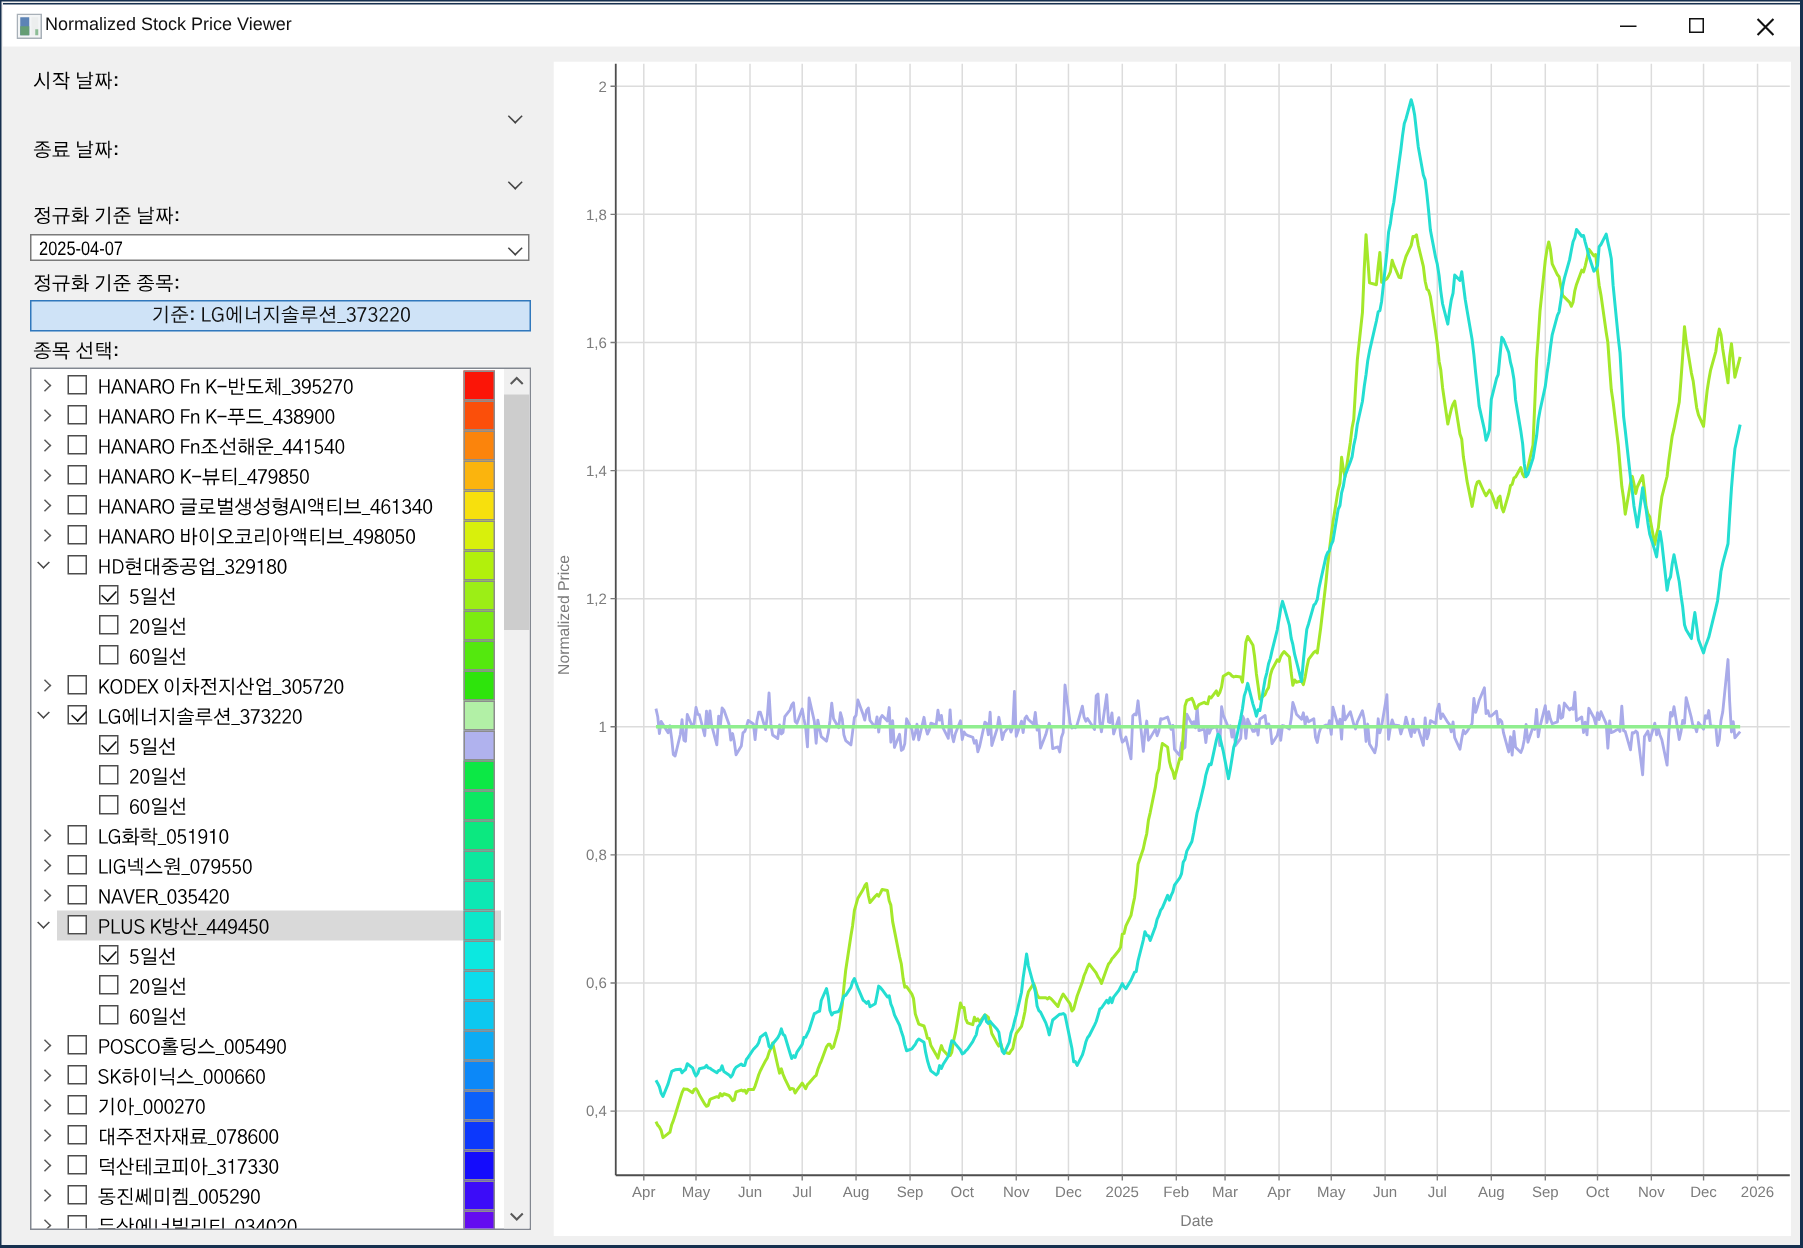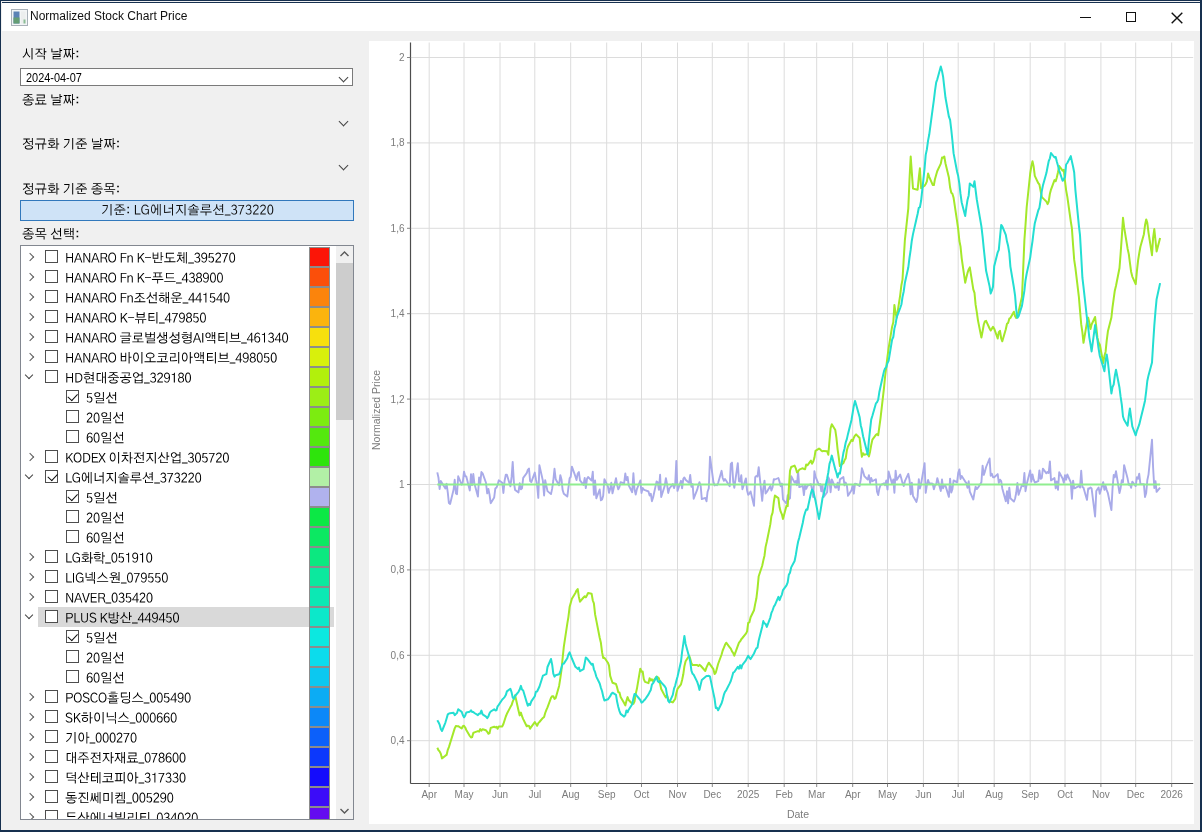--- a/index.html
+++ b/index.html
@@ -22,21 +22,21 @@
 </style></head><body>
 <div id="win">
   <div id="title">
     <svg style="position:absolute;left:9px;top:6px" width="17" height="17" viewBox="0 0 17 17">
       <rect x="0.5" y="0.5" width="16" height="16" fill="#f3f5f6" stroke="#a8b0b8"></rect>
       <rect x="2.5" y="2.5" width="6" height="12" fill="#5c83b5"></rect>
       <rect x="2.5" y="8.5" width="6" height="6" fill="#649d74"></rect>
       <rect x="10" y="2.5" width="4.5" height="12" fill="#eceeee"></rect>
       <rect x="12.5" y="10.5" width="2" height="4" fill="#8cbd96"></rect>
     </svg>
-    <div id="ttxt">Normalized Stock Chart Price</div>
+    <div id="ttxt">Normalized Stock Price Viewer</div>
     <div class="wb" style="right:92px">
         <div style="position:absolute;left:18px;top:14px;width:11px;height:1.4px;background:#111"></div>
       </div>
     <div class="wb" style="right:46px">
         <div style="position:absolute;left:18px;top:9px;width:10px;height:10px;border:1.3px solid #111"></div>
       </div>
     <div class="wb" style="right:0">
         <svg style="position:absolute;left:17px;top:9px" width="12" height="12" viewBox="0 0 12 12">
           <path d="M0.7 0.7 L11.3 11.3 M11.3 0.7 L0.7 11.3" stroke="#111" stroke-width="1.4"></path>
         </svg>
@@ -51,23 +51,23 @@
     </svg>
 <svg style="position:absolute;left:21px;top:137.2279296875px;overflow:visible" width="101" height="18" viewBox="0 0 101 18">
       <path d="M0.8 6.2Q1.3 6 1.8 5.6Q2.3 5.3 2.9 4.9Q3.4 4.4 3.8 3.8Q4.1 3.2 4.1 2.6V1.5H1.4V0.6H7.9V1.5H5.2V2.6Q5.2 3.1 5.6 3.6Q5.9 4.2 6.4 4.6Q6.9 5 7.4 5.3Q7.8 5.5 8.3 5.7L7.7 6.4Q6.9 6.1 6 5.4Q5.2 4.7 4.7 4Q4.3 4.8 3.3 5.6Q2.3 6.5 1.3 6.9ZM7.3 3.8V2.9H9.9V-0.1H10.8V7.1H9.9V3.8ZM2.7 9.3Q2.7 8.3 3.8 7.7Q5 7.2 6.9 7.2Q8.8 7.2 10 7.7Q11.1 8.3 11.1 9.3Q11.1 10.3 9.9 10.9Q8.8 11.4 6.9 11.4Q4.9 11.4 3.8 10.9Q2.7 10.3 2.7 9.3ZM3.8 9.3Q3.8 9.9 4.6 10.3Q5.4 10.6 6.9 10.6Q8.3 10.6 9.2 10.2Q10 9.9 10 9.3Q10 8.7 9.2 8.3Q8.3 8 6.9 8Q5.4 8 4.6 8.3Q3.8 8.7 3.8 9.3ZM14.6 1.5V0.6H22.9Q22.9 3.3 22.2 5.9H21.3Q21.5 4.8 21.7 3.5Q21.9 2.3 21.9 1.5ZM13 6.4V5.5H24.4V6.4H21.4V11.5H20.4V6.4H17V11.5H16.1V6.4ZM27.8 1.3V0.5H31.9V1.3ZM26.1 3.2V2.3H33.1V3.2ZM26.6 5.7Q26.6 4.9 27.6 4.4Q28.5 3.9 29.8 3.9Q31.2 3.9 32.1 4.4Q33 4.9 33 5.7Q33 6.5 32.1 7Q31.2 7.5 29.8 7.5Q28.5 7.5 27.6 7Q26.6 6.5 26.6 5.7ZM27.7 5.7Q27.7 6.2 28.3 6.4Q28.9 6.7 29.8 6.7Q30.7 6.7 31.3 6.4Q32 6.2 32 5.7Q32 5.2 31.3 5Q30.7 4.7 29.8 4.7Q28.9 4.7 28.3 5Q27.7 5.2 27.7 5.7ZM25.8 9.8V9H27.1Q31.3 9 34 8.7V9.5Q31.1 9.8 27.1 9.8ZM29.3 9.3V7.2H30.3V9.3ZM34.4 11.5V-0.1H35.4V5.6H37.2V6.5H35.4V11.5ZM41.6 9.2Q43.8 7.8 45.2 5.9Q46.5 3.9 46.6 2H42.2V1.1H47.6Q47.6 6.4 42.3 9.9ZM50.2 11.5V-0.1H51.2V11.5ZM54.6 4.3Q55.5 4.1 56.4 3.7Q57.3 3.4 58 2.8Q58.8 2.2 58.8 1.6V1.2H55.3V0.4H63.5V1.2H60V1.6Q60 2.2 60.7 2.8Q61.5 3.4 62.4 3.7Q63.3 4.1 64.2 4.3L63.7 5Q62.4 4.7 61.2 4.1Q59.9 3.4 59.4 2.6Q58.9 3.3 57.7 4Q56.4 4.7 55 5.1ZM53.7 6.5V5.6H65V6.5H60.1V9H59.1V6.5ZM55.5 11.1V7.9H56.5V10.3H63.7V11.1ZM70.1 4.3V0.4H71V3.5H71.4Q74.1 3.5 77.1 3.1V3.9Q74.1 4.3 70.6 4.3ZM78.2 5.2V-0.1H79.1V2.1H80.7V2.9H79.1V5.2ZM71.3 11.3V8.1H78.2V6.7H71.2V5.8H79.1V8.9H72.3V10.4H79.5V11.3ZM82 9.2Q82.8 8.1 83.3 6.6Q83.9 5.1 83.9 3.4V1.9H82.4V1.1H85.9V1.9H84.8V3Q84.8 4.6 85.2 5.9Q85.6 7.3 86.1 8Q86.6 7.2 87 5.9Q87.3 4.5 87.3 3V1.9H86.3V1.1H89.7V1.9H88.3V3.4Q88.3 6.3 90.1 9L89.4 9.5Q88.8 8.8 88.4 7.8Q88 6.8 87.8 6Q87.6 6.8 87.1 7.9Q86.6 8.9 86.1 9.5Q85.5 8.9 85.1 7.9Q84.6 6.9 84.4 6Q84.3 6.7 83.8 7.8Q83.3 9 82.8 9.7ZM90.7 11.5V-0.1H91.6V5H93.4V5.9H91.6V11.5ZM95.2 9.3V7.8H96.8V9.3ZM95.2 4.3V2.8H96.8V4.3Z" fill="#000000"></path>
     </svg>
 <svg style="position:absolute;left:21px;top:181.5279296875px;overflow:visible" width="101" height="18" viewBox="0 0 101 18">
       <path d="M0.8 6.2Q1.3 6 1.8 5.6Q2.3 5.3 2.9 4.9Q3.4 4.4 3.8 3.8Q4.1 3.2 4.1 2.6V1.5H1.4V0.6H7.9V1.5H5.2V2.6Q5.2 3.1 5.6 3.6Q5.9 4.2 6.4 4.6Q6.9 5 7.4 5.3Q7.8 5.5 8.3 5.7L7.7 6.4Q6.9 6.1 6 5.4Q5.2 4.7 4.7 4Q4.3 4.8 3.3 5.6Q2.3 6.5 1.3 6.9ZM7.3 3.8V2.9H9.9V-0.1H10.8V7.1H9.9V3.8ZM2.7 9.3Q2.7 8.3 3.8 7.7Q5 7.2 6.9 7.2Q8.8 7.2 10 7.7Q11.1 8.3 11.1 9.3Q11.1 10.3 9.9 10.9Q8.8 11.4 6.9 11.4Q4.9 11.4 3.8 10.9Q2.7 10.3 2.7 9.3ZM3.8 9.3Q3.8 9.9 4.6 10.3Q5.4 10.6 6.9 10.6Q8.3 10.6 9.2 10.2Q10 9.9 10 9.3Q10 8.7 9.2 8.3Q8.3 8 6.9 8Q5.4 8 4.6 8.3Q3.8 8.7 3.8 9.3ZM14.6 1.5V0.6H22.9Q22.9 3.3 22.2 5.9H21.3Q21.5 4.8 21.7 3.5Q21.9 2.3 21.9 1.5ZM13 6.4V5.5H24.4V6.4H21.4V11.5H20.4V6.4H17V11.5H16.1V6.4ZM27.8 1.3V0.5H31.9V1.3ZM26.1 3.2V2.3H33.1V3.2ZM26.6 5.7Q26.6 4.9 27.6 4.4Q28.5 3.9 29.8 3.9Q31.2 3.9 32.1 4.4Q33 4.9 33 5.7Q33 6.5 32.1 7Q31.2 7.5 29.8 7.5Q28.5 7.5 27.6 7Q26.6 6.5 26.6 5.7ZM27.7 5.7Q27.7 6.2 28.3 6.4Q28.9 6.7 29.8 6.7Q30.7 6.7 31.3 6.4Q32 6.2 32 5.7Q32 5.2 31.3 5Q30.7 4.7 29.8 4.7Q28.9 4.7 28.3 5Q27.7 5.2 27.7 5.7ZM25.8 9.8V9H27.1Q31.3 9 34 8.7V9.5Q31.1 9.8 27.1 9.8ZM29.3 9.3V7.2H30.3V9.3ZM34.4 11.5V-0.1H35.4V5.6H37.2V6.5H35.4V11.5ZM41.6 9.2Q43.8 7.8 45.2 5.9Q46.5 3.9 46.6 2H42.2V1.1H47.6Q47.6 6.4 42.3 9.9ZM50.2 11.5V-0.1H51.2V11.5ZM54.6 4.3Q55.5 4.1 56.4 3.7Q57.3 3.4 58 2.8Q58.8 2.2 58.8 1.6V1.2H55.3V0.4H63.5V1.2H60V1.6Q60 2.2 60.7 2.8Q61.5 3.4 62.4 3.7Q63.3 4.1 64.2 4.3L63.7 5Q62.4 4.7 61.2 4.1Q59.9 3.4 59.4 2.6Q58.9 3.3 57.7 4Q56.4 4.7 55 5.1ZM53.7 6.5V5.6H65V6.5H60.1V9H59.1V6.5ZM55.5 11.1V7.9H56.5V10.3H63.7V11.1ZM70.2 3.9Q71.1 3.6 72 3.3Q72.9 2.9 73.6 2.4Q74.4 1.9 74.5 1.4L74.5 1.1H71V0.3H79.2V1.1H75.7V1.4Q75.8 2.1 77.1 2.8Q78.4 3.5 79.9 3.9L79.5 4.6Q78.1 4.3 76.9 3.6Q75.6 2.9 75.1 2.2Q74.6 2.9 73.4 3.6Q72.1 4.2 70.7 4.6ZM69.4 6.4V5.6H74.6V3.9H75.5V5.6H80.7V6.4ZM70.8 9.5Q70.8 8.5 71.9 8Q73.1 7.5 75 7.5Q77 7.5 78.2 8Q79.3 8.5 79.3 9.5Q79.3 10.4 78.2 10.9Q77 11.5 75 11.4Q73 11.4 71.9 10.9Q70.8 10.4 70.8 9.5ZM71.8 9.5Q71.8 10.1 72.7 10.3Q73.5 10.6 75 10.6Q76.5 10.6 77.4 10.3Q78.3 10 78.3 9.5Q78.3 8.9 77.4 8.6Q76.5 8.3 75 8.3Q73.5 8.3 72.7 8.6Q71.8 8.9 71.8 9.5ZM83.6 4.1V0.3H91.5V4.1ZM84.6 3.3H90.5V1.1H84.6ZM81.9 6.7V5.9H87.1V3.7H88V5.9H93.2V6.7ZM83.4 9V8.2H91.4V11.6H90.4V9ZM95.2 9.3V7.8H96.8V9.3ZM95.2 4.3V2.8H96.8V4.3Z" fill="#000000"></path>
     </svg>
 <svg style="position:absolute;left:21px;top:226.9279296875px;overflow:visible" width="60" height="18" viewBox="0 0 60 18">
       <path d="M1.4 3.9Q2.3 3.6 3.2 3.3Q4.1 2.9 4.8 2.4Q5.6 1.9 5.6 1.4L5.7 1.1H2.2V0.3H10.3V1.1H6.9V1.4Q7 2.1 8.3 2.8Q9.6 3.5 11 3.9L10.7 4.6Q9.3 4.3 8.1 3.6Q6.8 2.9 6.3 2.2Q5.8 2.9 4.6 3.6Q3.3 4.2 1.9 4.6ZM0.6 6.4V5.6H5.8V3.9H6.7V5.6H11.9V6.4ZM2 9.5Q2 8.5 3.1 8Q4.3 7.5 6.2 7.5Q8.2 7.5 9.4 8Q10.5 8.5 10.5 9.5Q10.5 10.4 9.4 10.9Q8.2 11.5 6.2 11.4Q4.2 11.4 3.1 10.9Q2 10.4 2 9.5ZM3 9.5Q3 10.1 3.9 10.3Q4.7 10.6 6.2 10.6Q7.7 10.6 8.6 10.3Q9.5 10 9.5 9.5Q9.5 8.9 8.6 8.6Q7.7 8.3 6.2 8.3Q4.7 8.3 3.9 8.6Q3 8.9 3 9.5ZM14.8 4.1V0.3H22.7V4.1ZM15.8 3.3H21.7V1.1H15.8ZM13.1 6.7V5.9H18.2V3.7H19.2V5.9H24.4V6.7ZM14.6 9V8.2H22.6V11.6H21.6V9ZM28.7 6.4Q29.4 6.1 29.9 5.6Q30.4 5.2 31 4.6Q31.5 4 31.9 3.2Q32.2 2.4 32.2 1.6V0.3H33.1V1.5Q33.1 2.3 33.4 3.1Q33.7 3.8 34.2 4.4Q34.7 5 35.2 5.4Q35.8 5.8 36.3 6.1L35.7 6.8Q34.9 6.4 34 5.5Q33 4.5 32.7 3.7Q32.3 4.6 31.3 5.5Q30.4 6.5 29.4 7.1ZM35.4 3.7V2.8H38V-0.1H39V8.5H38V3.7ZM31.3 11.2V7.6H32.3V10.3H39.4V11.2ZM42.3 6.4V0.7H47V1.5H43.2V3.1H46.8V3.9H43.2V5.6H43.4Q45.2 5.6 47.6 5.3V6.1Q44.9 6.4 42.6 6.4ZM48.2 7.3V0.1H49V3.3H50.6V-0.1H51.6V7.5H50.6V4.1H49V7.3ZM43.3 9V8.2H51.6V11.6H50.6V9ZM54.6 9.3V7.8H56.2V9.3ZM54.6 4.3V2.8H56.2V4.3Z" fill="#000000"></path>
     </svg>
-  <div class="combo" style="top:66.5px"><span>2024-04-07</span></div>
   <div class="cv" style="left:338.5px;top:72.5px"></div>
   <div class="cv" style="left:338.5px;top:116.7px"></div>
+  <div class="combo" style="top:154.7px"><span>2025-04-07</span></div>
   <div class="cv" style="left:338.5px;top:160.7px"></div>
   <div style="position:absolute;left:19px;top:199.4px;width:334px;height:21px;background:#cfe3f7;border:1px solid #3178bc"></div>
   <svg style="position:absolute;left:99.5px;top:203.2px;overflow:visible" width="175" height="18" viewBox="0 0 175 18">
       <path d="M1 9.2Q3.2 7.8 4.5 5.9Q5.9 3.9 5.9 2H1.6V1.1H6.9Q6.9 6.4 1.7 9.9ZM9.5 11.5V-0.1H10.5V11.5ZM13.9 4.3Q14.9 4.1 15.7 3.7Q16.6 3.4 17.4 2.8Q18.1 2.2 18.2 1.6V1.2H14.7V0.4H22.8V1.2H19.3V1.6Q19.4 2.2 20.1 2.8Q20.8 3.4 21.7 3.7Q22.6 4.1 23.5 4.3L23.1 5Q21.8 4.7 20.5 4.1Q19.3 3.4 18.7 2.6Q18.2 3.3 17 4Q15.8 4.7 14.4 5.1ZM13.1 6.5V5.6H24.4V6.5H19.4V9H18.5V6.5ZM14.8 11.1V7.9H15.8V10.3H23V11.1ZM26.4 9.3V7.8H28V9.3ZM26.4 4.3V2.8H28V4.3ZM33.9 10.4V0.9H35V9.5H39.5V10.4ZM40.2 5.6Q40.2 3.4 41.4 2Q42.5 0.6 44.4 0.6Q45 0.6 45.6 0.8Q46.1 1 46.5 1.4Q46.9 1.7 47.1 2Q47.4 2.3 47.6 2.7L46.7 3Q45.8 1.5 44.4 1.5Q42.9 1.5 42.1 2.6Q41.3 3.8 41.3 5.6Q41.3 7.6 42.1 8.6Q43 9.7 44.3 9.7Q45.6 9.7 46.2 8.9Q46.9 8.1 46.9 7V6.1H44.2V5.2H47.9V10.4H47.2L47.1 9Q46.4 10.6 44.3 10.6Q42.5 10.6 41.4 9.3Q40.2 7.9 40.2 5.6ZM50 5Q50 3.1 50.6 1.9Q51.2 0.6 52.4 0.6Q53.5 0.6 54.1 1.9Q54.8 3.1 54.8 5Q54.8 6.3 54.5 7.3Q54.2 8.3 53.7 8.8Q53.1 9.4 52.4 9.4Q51.6 9.4 51 8.8Q50.5 8.2 50.2 7.3Q50 6.3 50 5ZM50.9 5Q50.9 6.6 51.3 7.6Q51.6 8.5 52.4 8.5Q53.1 8.5 53.4 7.5Q53.8 6.5 53.8 5Q53.8 3.5 53.4 2.5Q53.1 1.5 52.4 1.5Q52 1.5 51.7 1.8Q51.4 2.1 51.2 2.6Q51.1 3.1 51 3.7Q50.9 4.3 50.9 5ZM58.8 11.5V-0.1H59.7V11.5ZM54.3 5.4V4.5H56.3V0.3H57.2V11H56.3V5.4ZM63.1 8.9V0.9H64.1V8H64.5Q66.9 8 69.7 7.6V8.5Q66.8 8.9 63.7 8.9ZM67.5 4.7V3.8H71V-0.1H72V11.5H71V4.7ZM74.6 9Q75.1 8.7 75.5 8.4Q75.9 8 76.4 7.5Q76.9 7 77.2 6.4Q77.6 5.8 77.8 5Q78.1 4.2 78.1 3.3V2H75.3V1.1H81.8V2H79.1V3.2Q79.1 4.2 79.4 5.1Q79.7 5.9 80.2 6.6Q80.8 7.4 81.3 7.9Q81.8 8.4 82.3 8.7L81.6 9.4Q80.8 8.7 79.9 7.7Q79 6.6 78.6 5.5Q78.3 6.6 77.3 7.8Q76.3 9 75.3 9.7ZM83.5 11.5V-0.1H84.5V11.5ZM87.6 2.9Q89.3 2.5 90.7 1.7Q92 0.9 92 0.1V-0.1H93V0.1Q93 0.6 93.8 1.2Q94.6 1.8 95.5 2.2Q96.5 2.6 97.4 2.9L97 3.6Q95.8 3.3 94.5 2.7Q93.1 2 92.5 1.3Q92 2 90.7 2.7Q89.4 3.3 88 3.6ZM86.8 5.4V4.7H92V3H93V4.7H98.1V5.4ZM88.5 11.3V8.5H95.5V7.4H88.4V6.6H96.5V9.3H89.5V10.5H96.9V11.3ZM101 6V2.8H108V1.2H100.9V0.4H109V3.6H102V5.2H109.2V6ZM99.3 8.4V7.6H110.6V8.4H105.5V11.5H104.5V8.4ZM111.9 6.5Q112.3 6.3 112.8 5.9Q113.2 5.6 113.6 5.2Q114.1 4.7 114.4 4.2Q114.8 3.7 115 3Q115.2 2.3 115.2 1.6V0.3H116.2V1.6Q116.2 2.4 116.5 3.2Q116.7 3.9 117.2 4.5Q117.7 5.1 118.2 5.5Q118.7 5.9 119.2 6.2L118.6 6.9Q117.9 6.5 116.9 5.6Q116 4.6 115.7 3.7Q115.3 4.7 114.4 5.6Q113.5 6.6 112.5 7.2ZM118.5 5.3V4.5H121.1V2.6H118.5V1.8H121.1V-0.1H122.1V8.6H121.1V5.3ZM114.4 11.1V7.7H115.4V10.3H122.5V11.1ZM123.8 10.6H129.5V11.4H123.8ZM130.1 8.7 130.9 8.4Q131.6 9.8 133 9.8Q133.9 9.8 134.5 9.2Q135.1 8.7 135.1 7.7Q135.1 6.8 134.5 6.3Q133.8 5.8 132.9 5.8Q132.4 5.8 132.1 5.8V5Q132.4 5 132.8 5Q133.6 5 134.2 4.5Q134.7 4 134.7 3.2Q134.7 2.4 134.2 1.9Q133.8 1.5 133 1.5Q131.8 1.5 131.2 2.9L130.3 2.6Q130.6 1.8 131.3 1.2Q132 0.6 133 0.6Q134.3 0.6 135 1.3Q135.8 2 135.8 3.1Q135.8 3.9 135.3 4.5Q134.9 5.1 134.3 5.3Q135 5.5 135.6 6.1Q136.2 6.7 136.2 7.7Q136.2 9.1 135.3 9.9Q134.4 10.6 133 10.6Q131.9 10.6 131.2 10.1Q130.4 9.5 130.1 8.7ZM137.3 1.7V0.9H143.2V1.6Q140.7 5.7 139.6 10.5H138.6Q139.1 8 140 5.9Q140.8 3.9 142 1.7ZM144.5 8.7 145.3 8.4Q146.1 9.8 147.5 9.8Q148.4 9.8 149 9.2Q149.6 8.7 149.6 7.7Q149.6 6.8 148.9 6.3Q148.2 5.8 147.3 5.8Q146.8 5.8 146.5 5.8V5Q146.8 5 147.3 5Q148.1 5 148.6 4.5Q149.2 4 149.2 3.2Q149.2 2.4 148.7 1.9Q148.2 1.5 147.4 1.5Q146.2 1.5 145.6 2.9L144.8 2.6Q145.1 1.8 145.7 1.2Q146.4 0.6 147.5 0.6Q148.7 0.6 149.5 1.3Q150.2 2 150.2 3.1Q150.2 3.9 149.8 4.5Q149.3 5.1 148.7 5.3Q149.5 5.5 150 6.1Q150.6 6.7 150.6 7.7Q150.6 9.1 149.7 9.9Q148.9 10.6 147.5 10.6Q146.4 10.6 145.6 10.1Q144.8 9.5 144.5 8.7ZM151.9 3Q152.2 1.9 152.9 1.3Q153.7 0.6 154.8 0.6Q156.1 0.6 156.8 1.3Q157.6 2 157.6 3.3Q157.6 4.7 156.1 6.1Q154.4 7.7 154 8.2Q153.4 8.9 153.2 9.5H157.6V10.4H152Q152 9.9 152.2 9.4Q152.4 8.8 152.6 8.5Q152.9 8.1 153.4 7.5Q154 6.9 154.3 6.6Q154.6 6.3 155.3 5.6Q156.6 4.4 156.6 3.2Q156.6 2.4 156.1 1.9Q155.6 1.5 154.8 1.5Q154 1.5 153.5 1.9Q153 2.4 152.8 3.2ZM159.1 3Q159.4 1.9 160.1 1.3Q160.9 0.6 162.1 0.6Q163.3 0.6 164 1.3Q164.8 2 164.8 3.3Q164.8 4.7 163.4 6.1Q161.6 7.7 161.2 8.2Q160.6 8.9 160.4 9.5H164.8V10.4H159.2Q159.2 9.9 159.4 9.4Q159.6 8.8 159.8 8.5Q160.1 8.1 160.6 7.5Q161.2 6.9 161.5 6.6Q161.8 6.3 162.5 5.6Q163.8 4.4 163.8 3.2Q163.8 2.4 163.3 1.9Q162.8 1.5 162 1.5Q161.2 1.5 160.7 1.9Q160.2 2.4 160 3.2ZM167.4 5.6Q167.4 7.5 167.9 8.6Q168.3 9.8 169.3 9.8Q169.9 9.8 170.2 9.4Q170.6 9.1 170.8 8.5Q171 7.9 171.1 7.2Q171.2 6.5 171.2 5.6Q171.2 3.7 170.8 2.6Q170.3 1.5 169.3 1.5Q168.3 1.5 167.9 2.6Q167.4 3.7 167.4 5.6ZM166.3 5.6Q166.3 3 167.2 1.8Q168 0.6 169.3 0.6Q170.7 0.6 171.5 1.9Q172.3 3.2 172.3 5.6Q172.3 7.1 172 8.2Q171.7 9.3 171 9.9Q170.3 10.6 169.3 10.6Q168 10.6 167.2 9.4Q166.3 8.1 166.3 5.6Z" fill="#111111"></path>
     </svg>
 
   <div style="position:absolute;left:19px;top:243.5px;width:334px;height:575px;background:#fff;border:1px solid #828790"></div>
   <div style="position:absolute;left:20px;top:244.5px;width:332px;height:573px;overflow:hidden">
 <div class="ar arc" style="left:6px;top:8.0px"></div>
 <div class="cb" style="left:24.0px;top:4.0px"></div>

